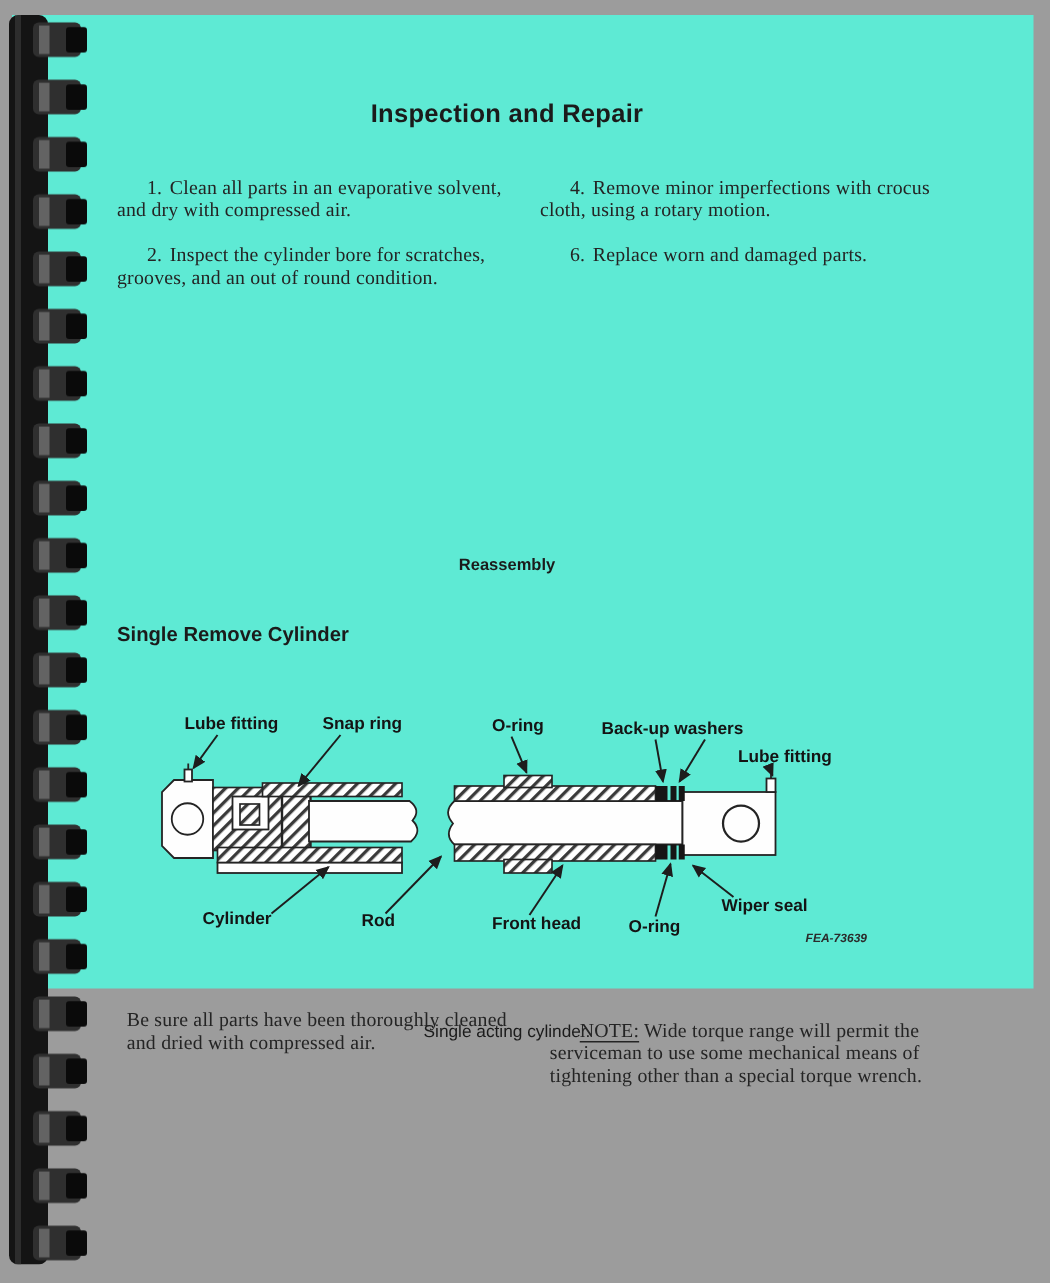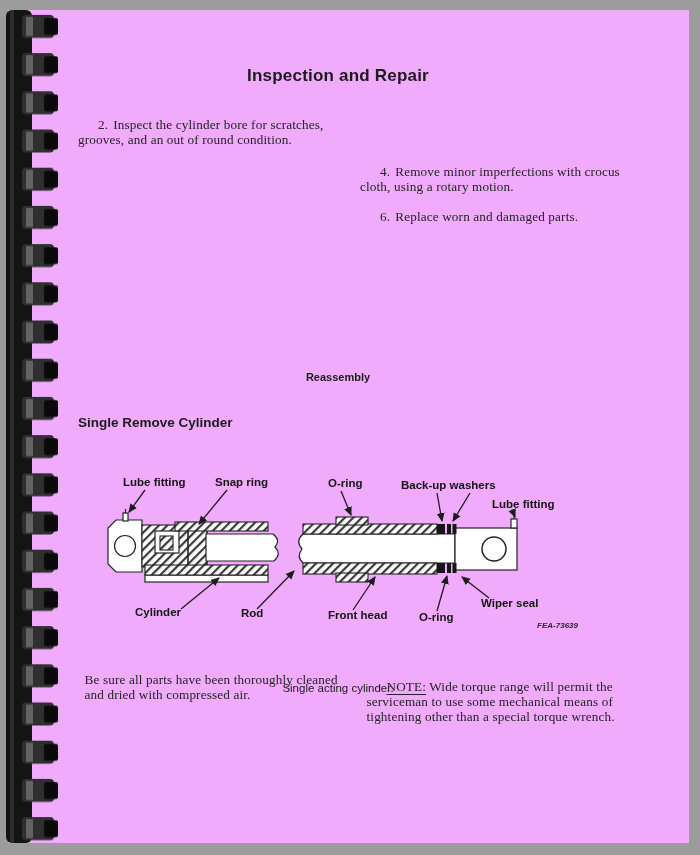--- a/index.html
+++ b/index.html
@@ -2,42 +2,42 @@
 <html><head>
 <meta charset="utf-8">
 <style>
   html,body{margin:0;padding:0;}
   body{
     width:700px;height:855px;position:relative;overflow:hidden;
     background:#9c9c9c;
     font-family:"Liberation Serif","DejaVu Serif",serif;
   }
   .page{
-    position:absolute;left:8px;top:10px;width:681px;height:833px;
-    background:#f0abfc;color:#222;
+    position:absolute;left:8px;top:10px;width:681px;height:649px;
+    background:#5eead4;color:#222;
   }
   .comb{position:absolute;left:6px;top:10px;z-index:6;}
   
   .centered{position:absolute;left:0;width:660px;text-align:center;}
   .h1{top:56px;font-family:"Liberation Sans","DejaVu Sans",sans-serif;
       font-weight:bold;font-size:17px;color:#1b1b1b;letter-spacing:.2px;}
   .h2{top:361px;font-family:"Liberation Sans","DejaVu Sans",sans-serif;
       font-weight:bold;font-size:11px;color:#1b1b1b;}
   .h3{position:absolute;left:70px;top:405px;
       font-family:"Liberation Sans","DejaVu Sans",sans-serif;
       font-weight:bold;font-size:13.5px;color:#1b1b1b;}
   .caption{top:672px;font-family:"Liberation Sans","DejaVu Sans",sans-serif;
       font-weight:normal;font-size:11.5px;color:#1b1b1b;}
   .pagenum{top:809px;font-size:13px;color:#2a2a2a;letter-spacing:.5px;}
   
   .cols{position:absolute;display:flex;}
   .cols-top{left:70px;top:107px;width:558px;}
   .cols-bottom{left:70px;top:662px;width:558px;justify-content:center;}
   .colL{width:262px;margin-right:20px;}
-  .colR-top{width:272px;margin-top:47px;}
+  .colR-top{width:272px;}
   .colR-bottom{width:263px;padding-top:7px;}
   p{margin:0;font-size:13.2px;line-height:15px;letter-spacing:.15px;color:#242424;}
   p.step{text-indent:20px;margin-bottom:15px;}
   p.body-p{margin-bottom:19px;}
   p.note-p{text-indent:20px;}
   .num{margin-right:5px;}
   .u{text-decoration:underline;text-decoration-thickness:1.3px;text-underline-offset:2.5px;}
   
   .figure-svg{position:absolute;left:77px;top:452px;width:505px;height:175px;}
   .part{fill:#fefefe;stroke:#242424;stroke-width:1.2;}
@@ -50,20 +50,21 @@
 </style>
 </head>
 <body>
 
 <div class="page">
 
   <div class="centered h1">Inspection and Repair</div>
 
   <div class="cols cols-top">
     <div class="colL">
+      <p class="step"><span class="num">1.</span><span>Clean all parts in an evaporative solvent, and dry with compressed air.</span></p>
       <p class="step"><span class="num">2.</span><span>Inspect the cylinder bore for scratches, grooves, and an out of round condition.</span></p>
     </div>
     <div class="colR-top">
       <p class="step"><span class="num">4.</span><span>Remove minor imperfections with crocus cloth, using a rotary motion.</span></p>
       <p class="step"><span class="num">6.</span><span>Replace worn and damaged parts.</span></p>
     </div>
   </div>
 
   <div class="centered h2">Reassembly</div>
   <div class="h3">Single Remove Cylinder</div>

